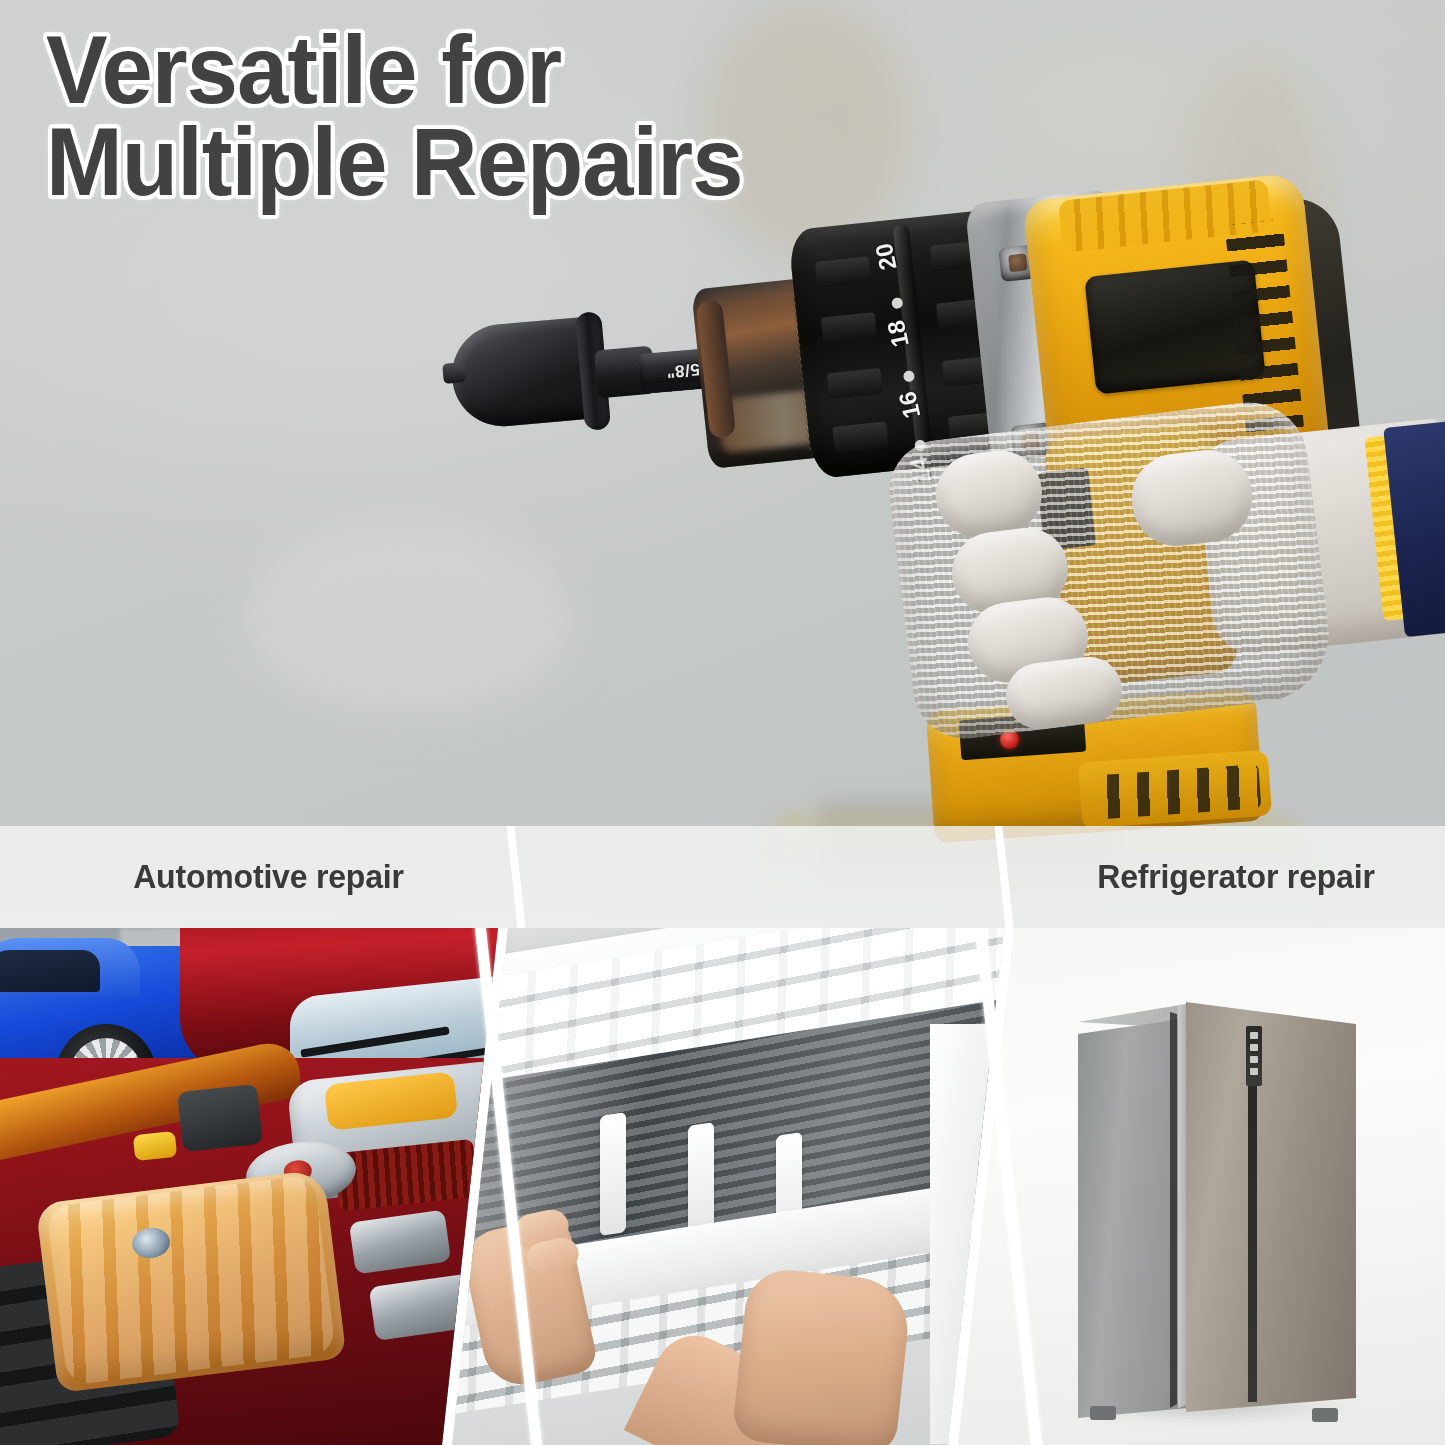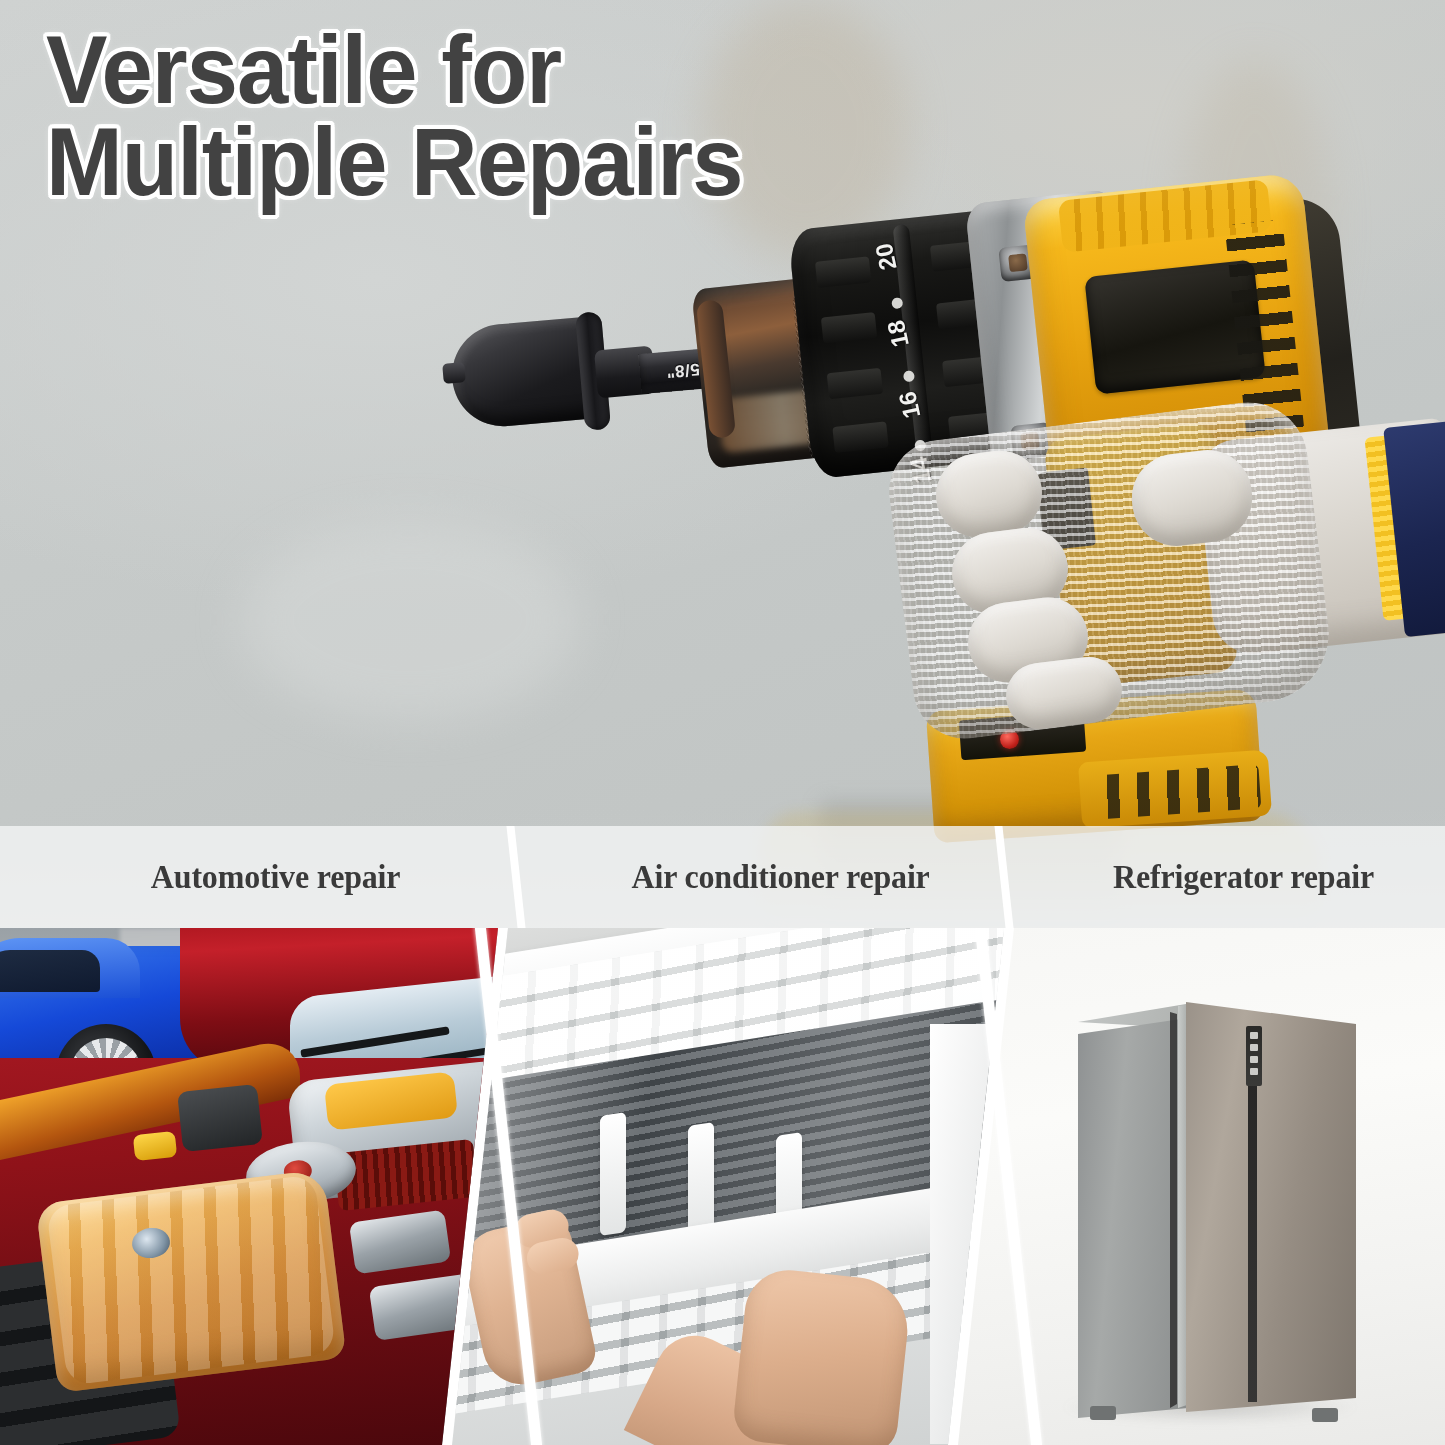--- a/index.html
+++ b/index.html
@@ -163,21 +163,21 @@
   .reflection{position:absolute;left:760px;top:812px;width:560px;height:116px;
       background:linear-gradient(180deg,rgba(200,175,95,.40),rgba(195,198,198,.05));
       filter:blur(7px);opacity:.75;border-radius:40px 60px 30px 30px;}
   .reflection2{position:absolute;left:820px;top:800px;width:300px;height:120px;
       background:linear-gradient(180deg,rgba(130,132,130,.45),rgba(190,193,193,0));
       filter:blur(10px);opacity:.65;}
 
   
   .band{position:absolute;left:0;top:826px;width:1445px;height:102px;z-index:40;
       background:rgba(244,245,245,.80);}
-  .band-row{position:absolute;left:16px;top:0;width:1417px;height:102px;font-family:Liberation Serif, serif;}
+  .band-row{position:absolute;left:8px;top:0;width:1417px;height:102px;}
   .band-cell{position:absolute;top:0;height:102px;display:flex;align-items:center;justify-content:center;}
   .band-cell span{font-size:33px;font-weight:700;color:#3a3a3a;white-space:nowrap;
       letter-spacing:-.2px;transform:scaleX(.97);}
   .bc0{left:0px;width:520px;}
   .bc1{left:522px;width:486px;}
   .bc2{left:1010px;width:435px;justify-content:center;}
 
   
   .panels{position:absolute;left:0;top:928px;width:1445px;height:517px;overflow:hidden;background:#fff;}
   .panel{position:absolute;top:0;height:517px;overflow:hidden;}
@@ -396,23 +396,20 @@
       <div class="cuff"></div>
       <div class="sleeve"></div>
     </div>
   </div>
 
   <div class="band">
     <div class="band-row">
       <div class="band-cell bc0">
         <span>Automotive repair</span>
       </div>
-      <div class="band-cell bc1">
-        <span>Air conditioner repair</span>
-      </div>
       <div class="band-cell bc2">
         <span>Refrigerator repair</span>
       </div>
     </div>
     <div class="band-div bdv1"></div>
     <div class="band-div bdv2"></div>
   </div>
 
   <div class="headline">
     <span class="ln">Versatile for</span>

